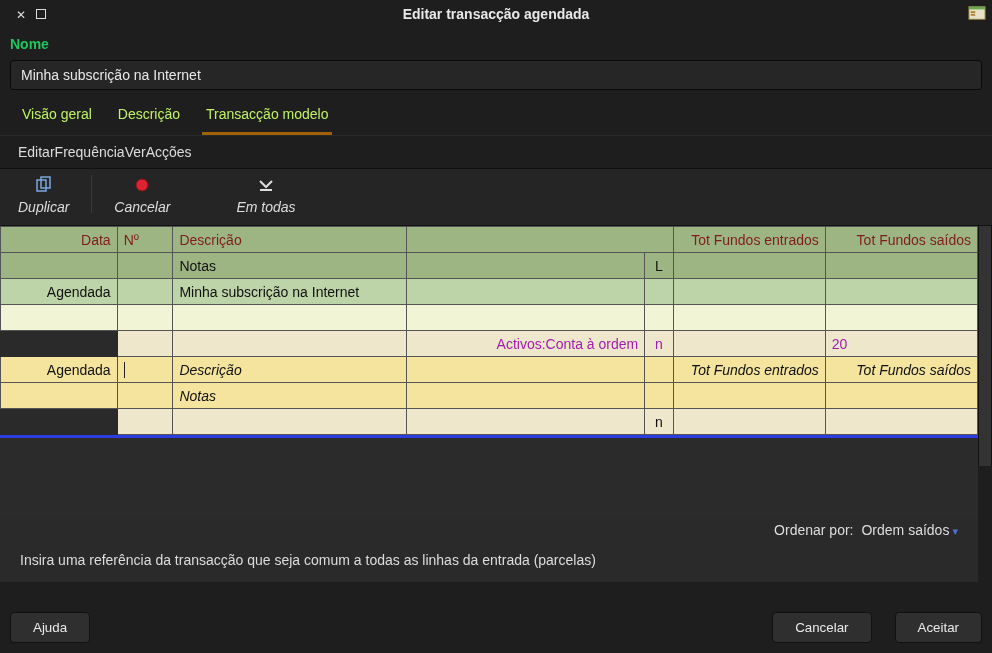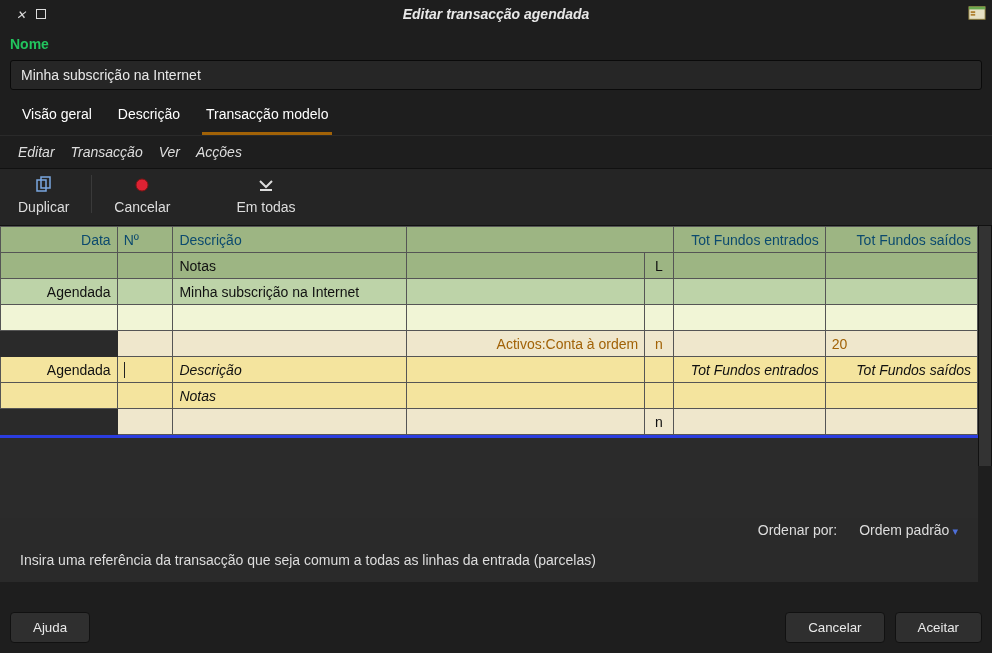--- a/index.html
+++ b/index.html
@@ -13,21 +13,20 @@
     overflow: hidden;
     position: relative;
   }
   .titlebar {
     height: 28px;
     background: #1e1e1e;
     display: flex;
     align-items: center;
     padding: 0 16px;
     position: relative;
-    font-style: italic;
   }
   .titlebar .controls { display: flex; gap: 10px; align-items: center; }
   .titlebar .title {
     position: absolute;
     left: 0; right: 0;
     text-align: center;
     font-weight: 600;
     pointer-events: none;
   }
   .titlebar .app-icon {
@@ -62,42 +61,41 @@
   }
 
   .tabs {
     display: flex;
     gap: 18px;
     padding: 0 18px;
     border-bottom: 1px solid #2a2a2a;
   }
   .tab {
     padding: 8px 4px 10px 4px;
-    color: #ffffff;
+    color: #bef264;
     cursor: pointer;
     border-bottom: 3px solid transparent;
   }
   .tab.active { border-bottom: 3px solid #a16207; }
 
   .menubar {
     display: flex;
-    gap: 16px;
     padding: 8px 18px;
     color: #ddd;
-    font-style: italic;
   }
   .menubar span { cursor: pointer; }
 
   .toolbar {
     display: flex;
     gap: 8px;
     padding: 2px 8px 8px 8px;
     background: #252525;
     border-top: 1px solid #111;
     border-bottom: 1px solid #111;
+    font-style: italic;
   }
   .tool-btn {
     display: flex;
     flex-direction: column;
     align-items: center;
     justify-content: flex-end;
     min-width: 70px;
     padding: 4px 10px 2px 10px;
     color: #ddd;
     cursor: pointer;
@@ -134,25 +132,25 @@
     table-layout: fixed;
   }
   table.reg td, table.reg th {
     border: 1px solid #555;
     padding: 4px 6px;
     font-size: 14px;
     height: 26px;
     overflow: hidden;
     white-space: nowrap;
   }
-  .hdr td { background: #9db583; color: #0c4a6e; font-weight: 400; }
+  .hdr td { background: #9db583; color: #7f1d1d; font-weight: 400; }
   .hdr2 td { background: #9db583; color: #111; }
   .sel td   { background: #bdd3a8; color: #111; }
   .sel2 td  { background: #f1f5d6; color: #111; }
-  .split td { background: #efe7cc; color: #a16207; }
+  .split td { background: #efe7cc; color: #a21caf; }
   .edit td  { background: #f4e49e; color: #111; }
   .edit-italic { font-style: italic; color: #6a6a4a; }
   .blank td { background: #efe7cc; color:#111; }
   .ralign { text-align: right; }
   .calign { text-align: center; }
 
   col.c-date  { width: 115px; }
   col.c-num   { width: 55px; }
   col.c-desc  { width: 230px; }
   col.c-acct  { width: 235px; }
@@ -165,39 +163,39 @@
     background: #2b3de0;
   }
   .below-grid {
     background: #2b2b2b;
     height: 80px;
   }
   .sort-row {
     display: flex;
     justify-content: flex-end;
     align-items: flex-end;
-    gap: 22px;
+    gap: 8px;
     padding: 4px 20px 0 0;
     color: #ddd;
   }
   .sort-row .sort-val::after{
     content:" ▾";
     color:#4e6fd8;
     font-size:11px;
   }
   .hint {
     padding: 14px 20px;
     color: #ddd;
   }
   .button-bar {
     position: absolute;
     bottom: 0; left: 0; right: 0;
     display: flex;
     padding: 10px;
-    gap: 10px;
+    gap: 23px;
     background: #1e1e1e;
   }
   .button-bar .spacer { flex: 1; }
   .btn {
     background: #2f2f2f;
     border: 1px solid #111;
     border-radius: 4px;
     color: #eaeaea;
     padding: 7px 22px;
     cursor: pointer;
@@ -233,21 +231,21 @@
 </div>
 
 <div class="tabs">
   <div class="tab">Visão geral</div>
   <div class="tab">Descrição</div>
   <div class="tab active">Transacção modelo</div>
 </div>
 
 <div class="menubar">
   <span>Editar</span>
-  <span>Transacção</span>
+  <span>Frequência</span>
   <span>Ver</span>
   <span>Acções</span>
 </div>
 
 <div class="toolbar">
   <div class="tool-btn">
     <span class="ico">
       <svg width="18" height="18" viewBox="0 0 18 18">
           <rect x="2" y="4" width="9" height="11" fill="none" stroke="#7aa7e0" stroke-width="1.5"></rect>
           <rect x="6" y="1" width="9" height="11" fill="none" stroke="#7aa7e0" stroke-width="1.5"></rect>
@@ -368,21 +366,21 @@
         <td class="calign">n</td>
         <td></td>
             <td></td>
       </tr>
     </tbody>
       </table>
     <div class="bluebar"></div>
     <div class="below-grid"></div>
     <div class="sort-row">
       <span>Ordenar por:</span>
-      <span class="sort-val">Ordem padrão</span>
+      <span class="sort-val">Ordem saídos</span>
     </div>
     <div class="hint">Insira uma referência da transacção que seja comum a todas as linhas da entrada (parcelas)</div>
   </div>
   <div class="vscroll"></div>
 </div>
 
 <div class="button-bar">
   <button class="btn">Ajuda</button>
   <div class="spacer"></div>
   <button class="btn">Cancelar</button>

